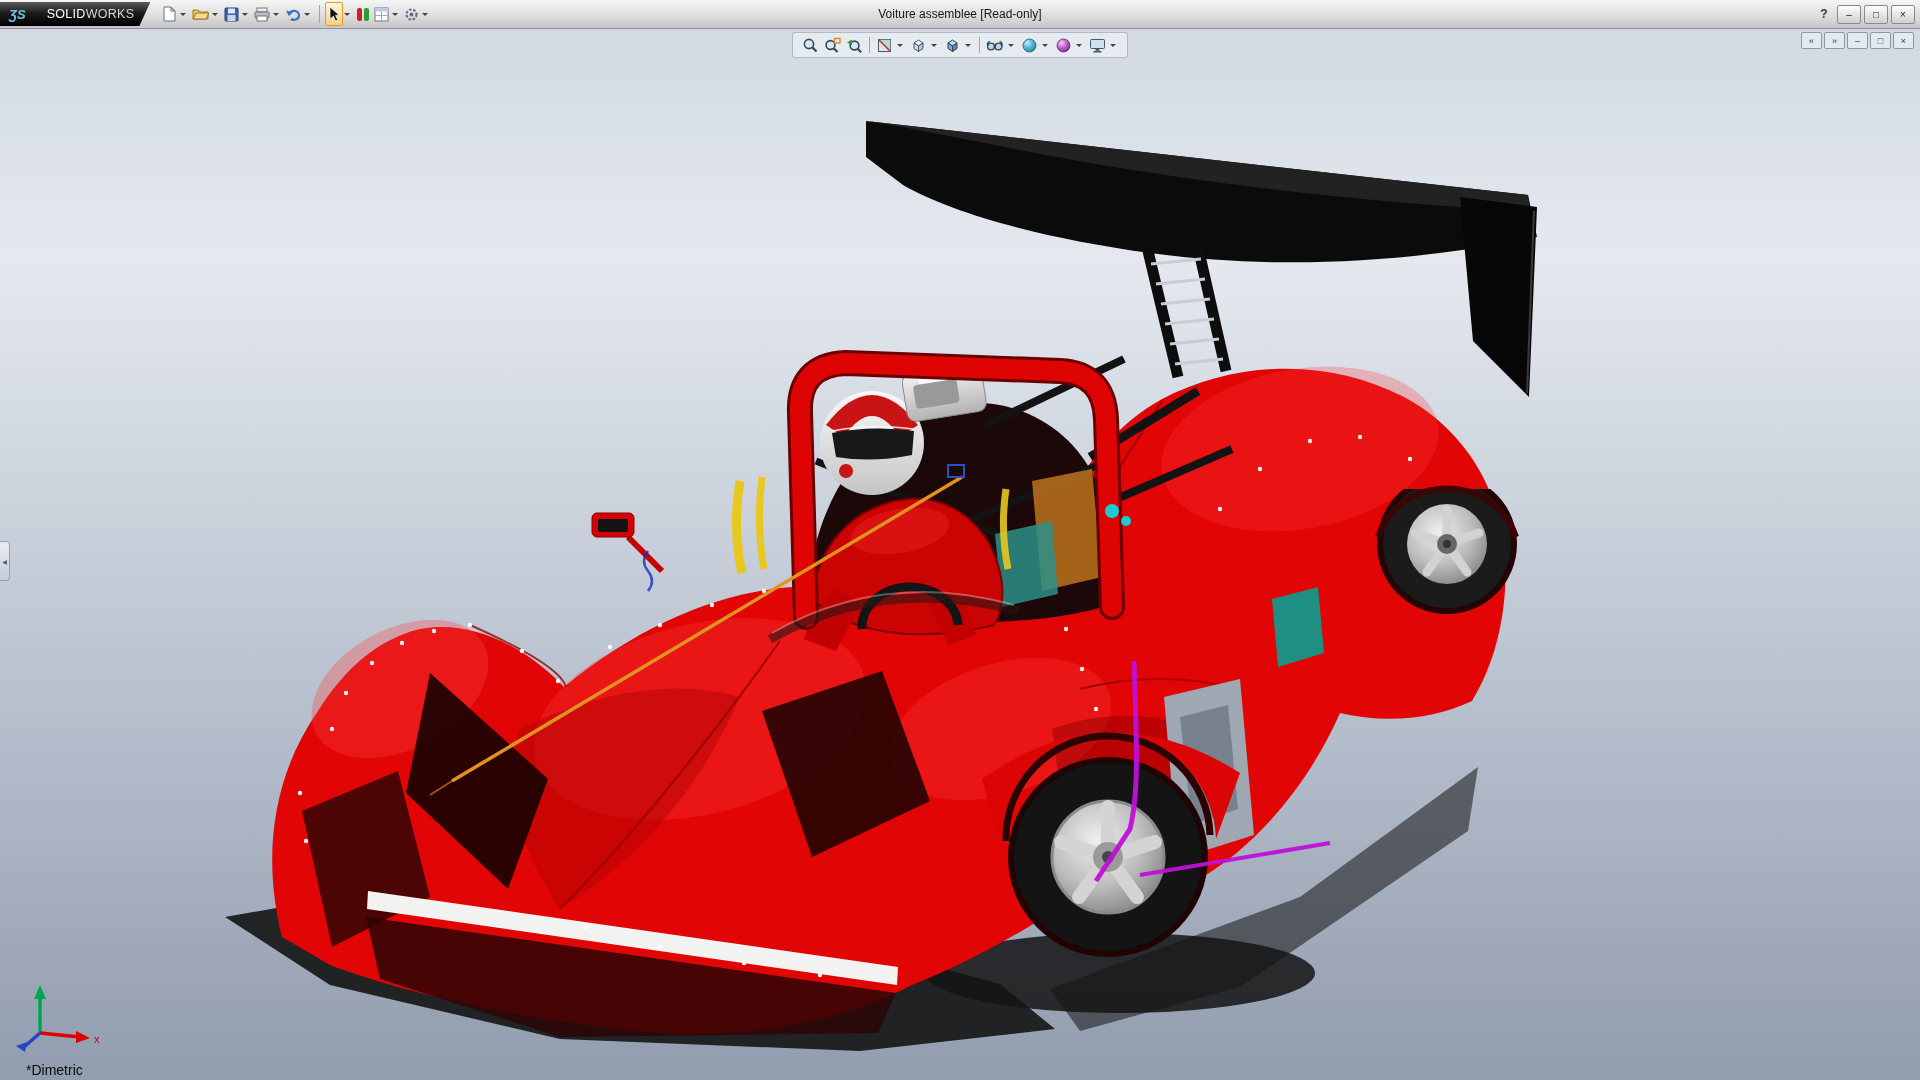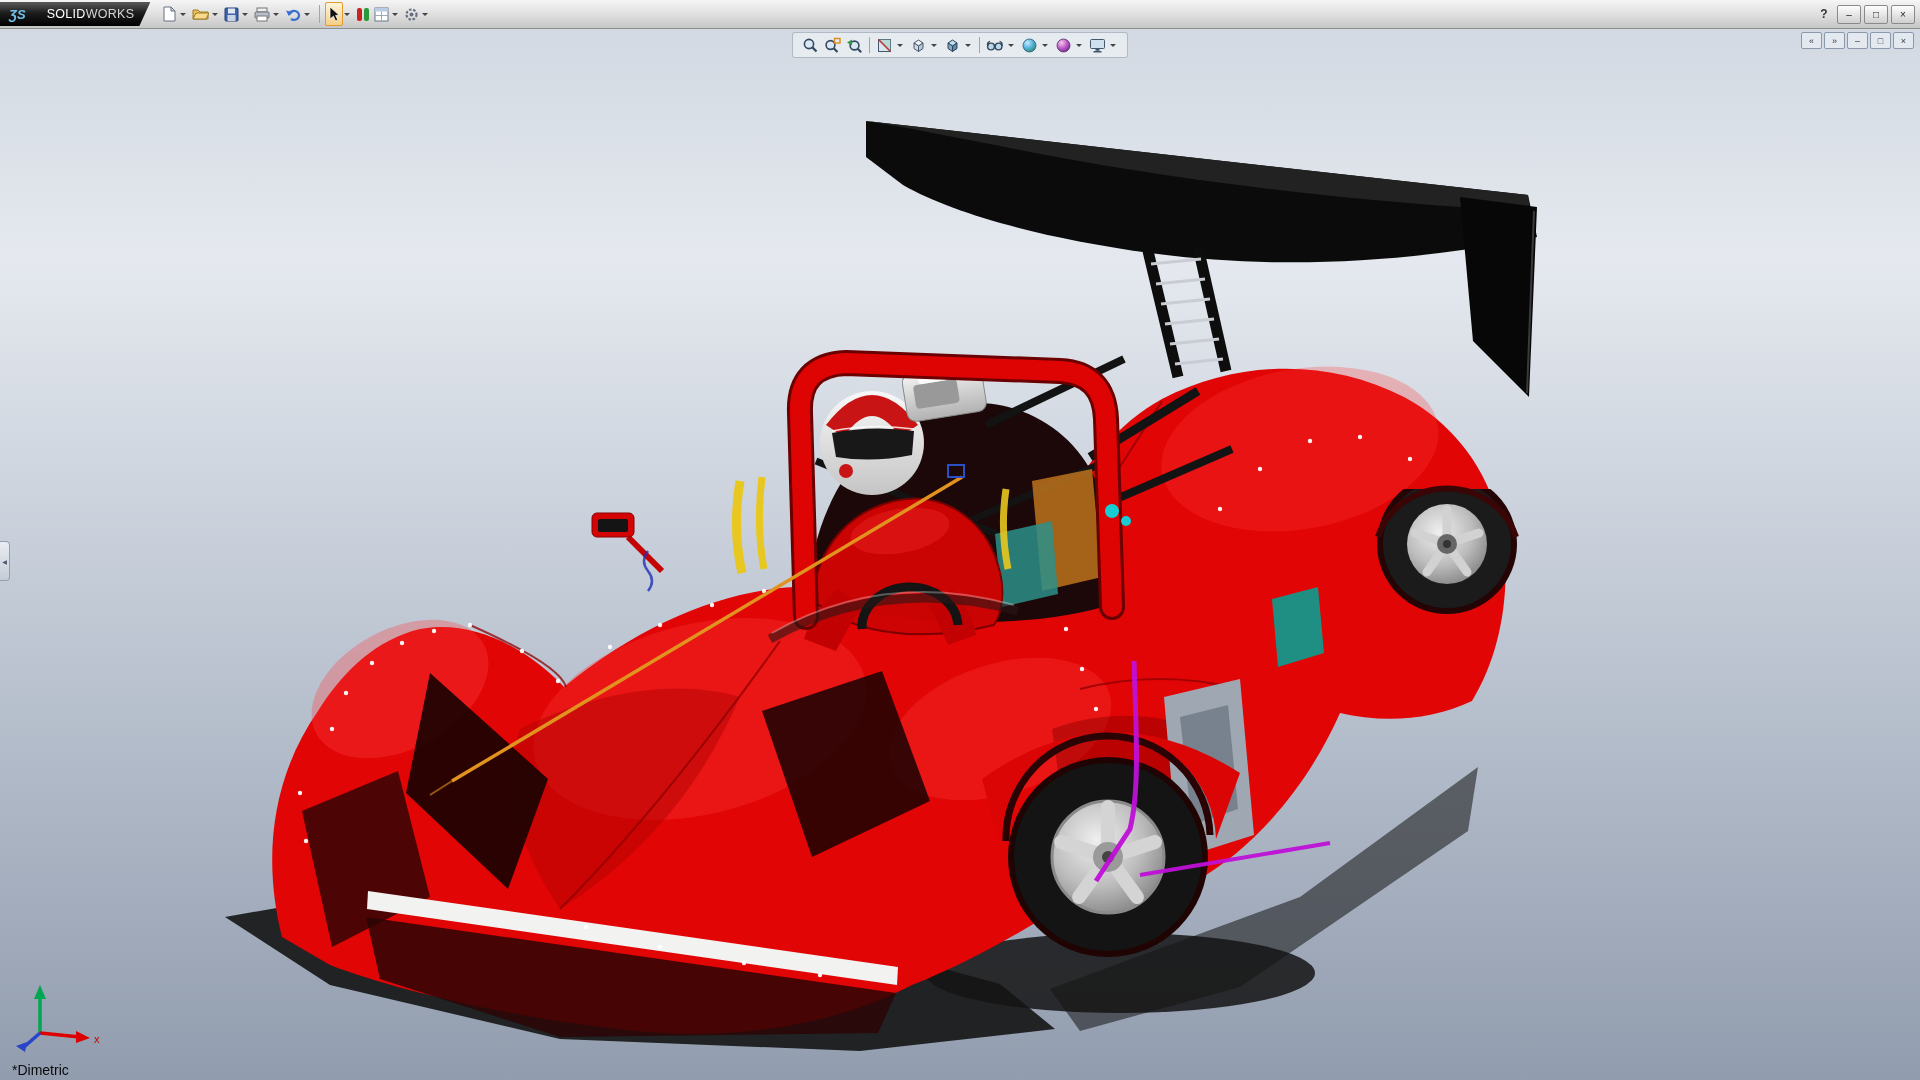--- a/index.html
+++ b/index.html
@@ -28,21 +28,21 @@
 
   .headsup{position:absolute;top:3px;left:50%;transform:translateX(-50%);display:flex;align-items:center;gap:1px;padding:2px 7px;background:rgba(246,249,252,.55);border:1px solid rgba(125,137,152,.5);border-radius:3px}
   .hu-btn{display:flex;align-items:center;height:20px;padding:0 2px}
   .hu-sep{width:1px;height:16px;background:rgba(100,110,125,.55);margin:0 3px}
 
   .doc-controls{position:absolute;top:3px;right:6px;display:flex;gap:2px}
   .dc{width:19px;height:15px;display:flex;align-items:center;justify-content:center;font-size:9px;color:#2e3c50;background:rgba(236,241,247,.65);border:1px solid #8c99ab;border-radius:2px}
 
   .task-tab{position:absolute;left:0;top:512px;width:9px;height:38px;background:linear-gradient(#eaedf2,#c5ccd7);border:1px solid #93a0b2;border-left:none;border-radius:0 4px 4px 0;display:flex;align-items:center;justify-content:center;font-size:6px;color:#45566e}
 
-  .view-label{position:absolute;left:12px;bottom:3px;font-size:14px;color:#0a0a0a}
+  .view-label{position:absolute;left:26px;bottom:3px;font-size:14px;color:#0a0a0a}
 </style>
 </head>
 <body>
 
 <div class="titlebar">
   <div class="logo">
     <span class="ds">ƷS</span>
     <span class="nm">
       <span class="b1">SOLID</span>
       <span class="b2">WORKS</span>
@@ -120,20 +120,21 @@
 
     <div class="tb-btn">
       <svg width="15" height="15">
           <circle cx="7.5" cy="7.5" r="5" fill="none" stroke="#667081" stroke-width="2.2" stroke-dasharray="2.5 1.6"></circle>
           <circle cx="7.5" cy="7.5" r="2" fill="#667081"></circle>
         </svg>
     </div>
       <span class="caret"></span>
   </div>
 
+  <div class="title-text">Voiture assemblee [Read-only]</div>
 
   <div class="win-controls">
     <div class="help-btn">?</div>
     <div class="wc">–</div>
     <div class="wc">□</div>
     <div class="wc">×</div>
   </div>
 </div>
 
 <div class="viewport">

